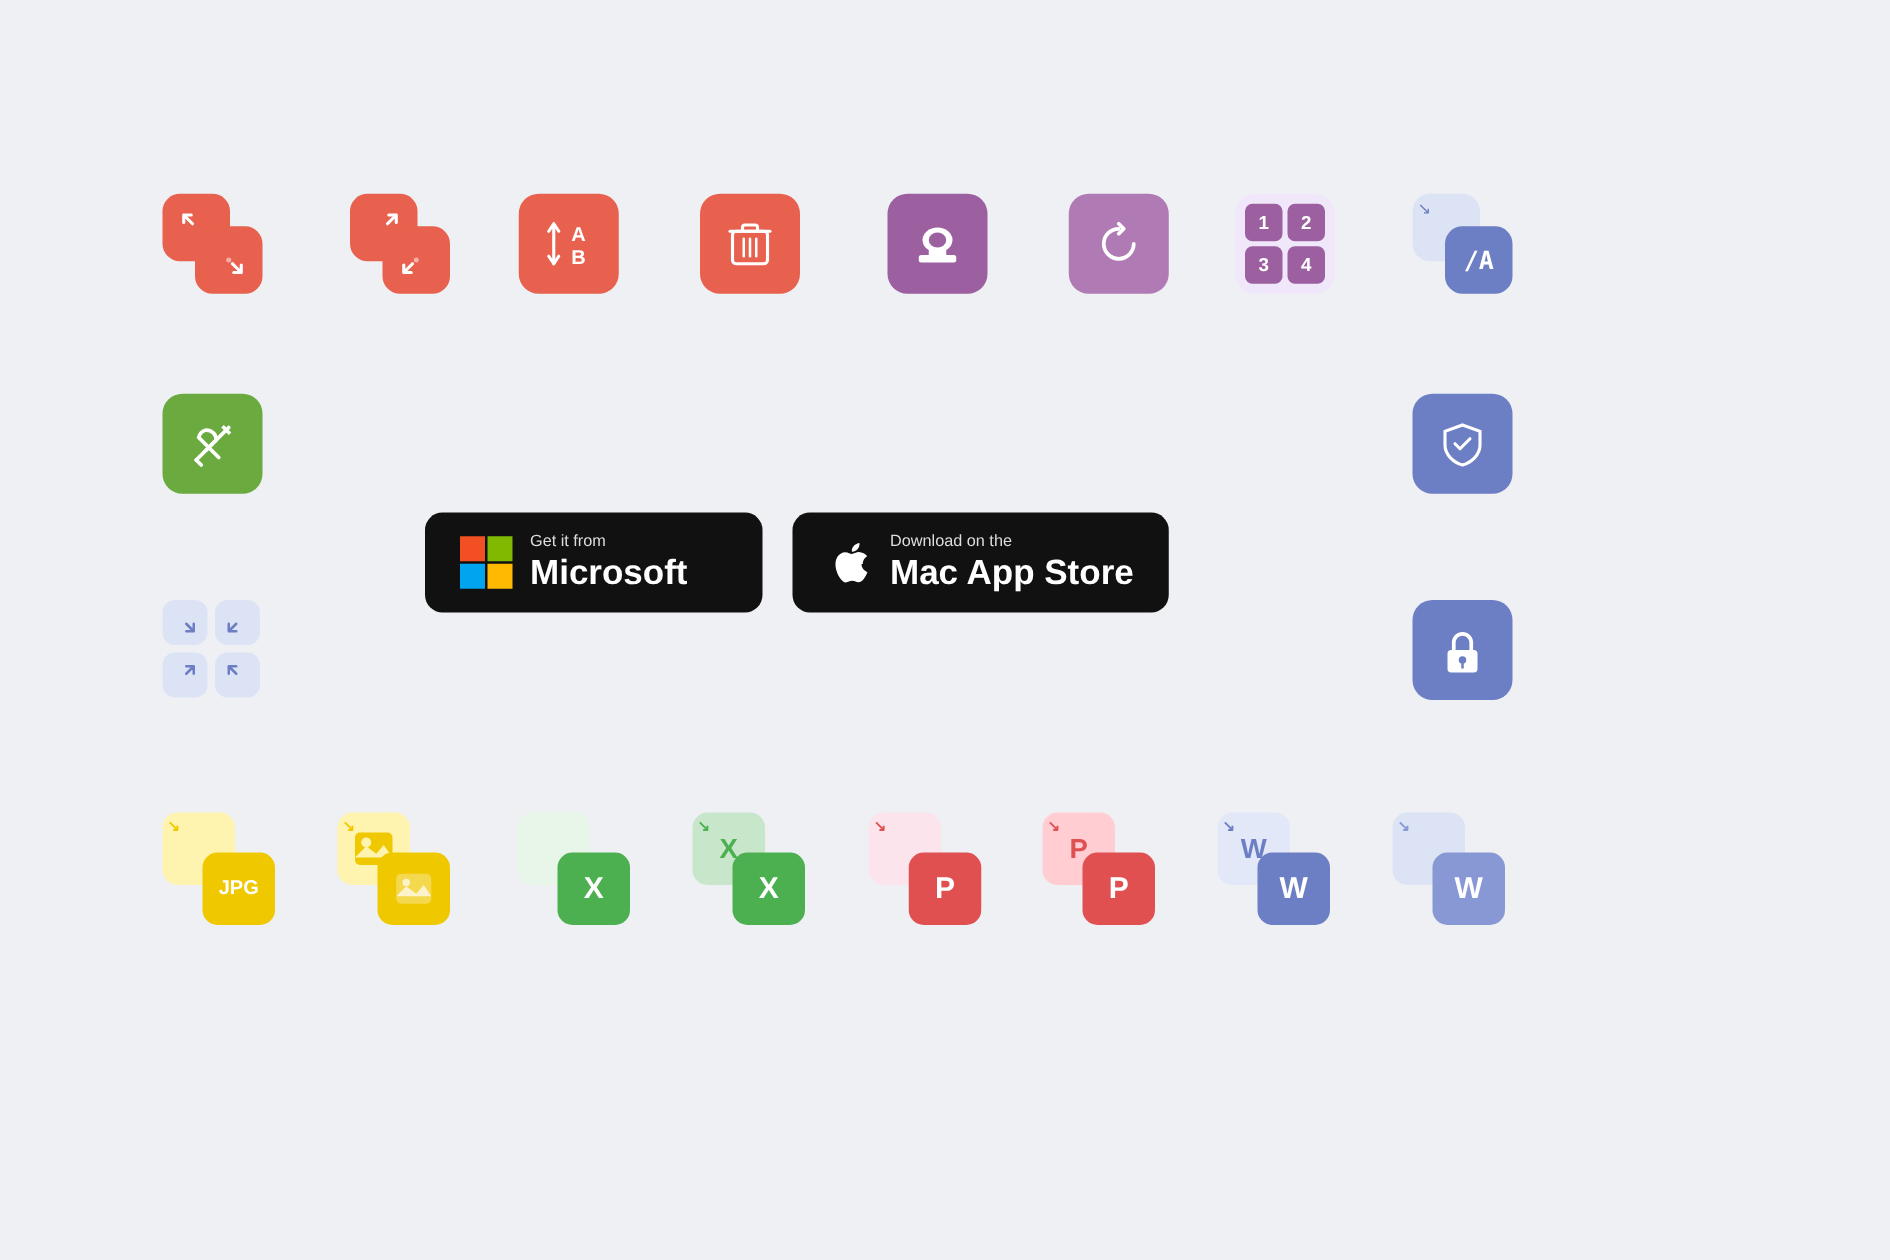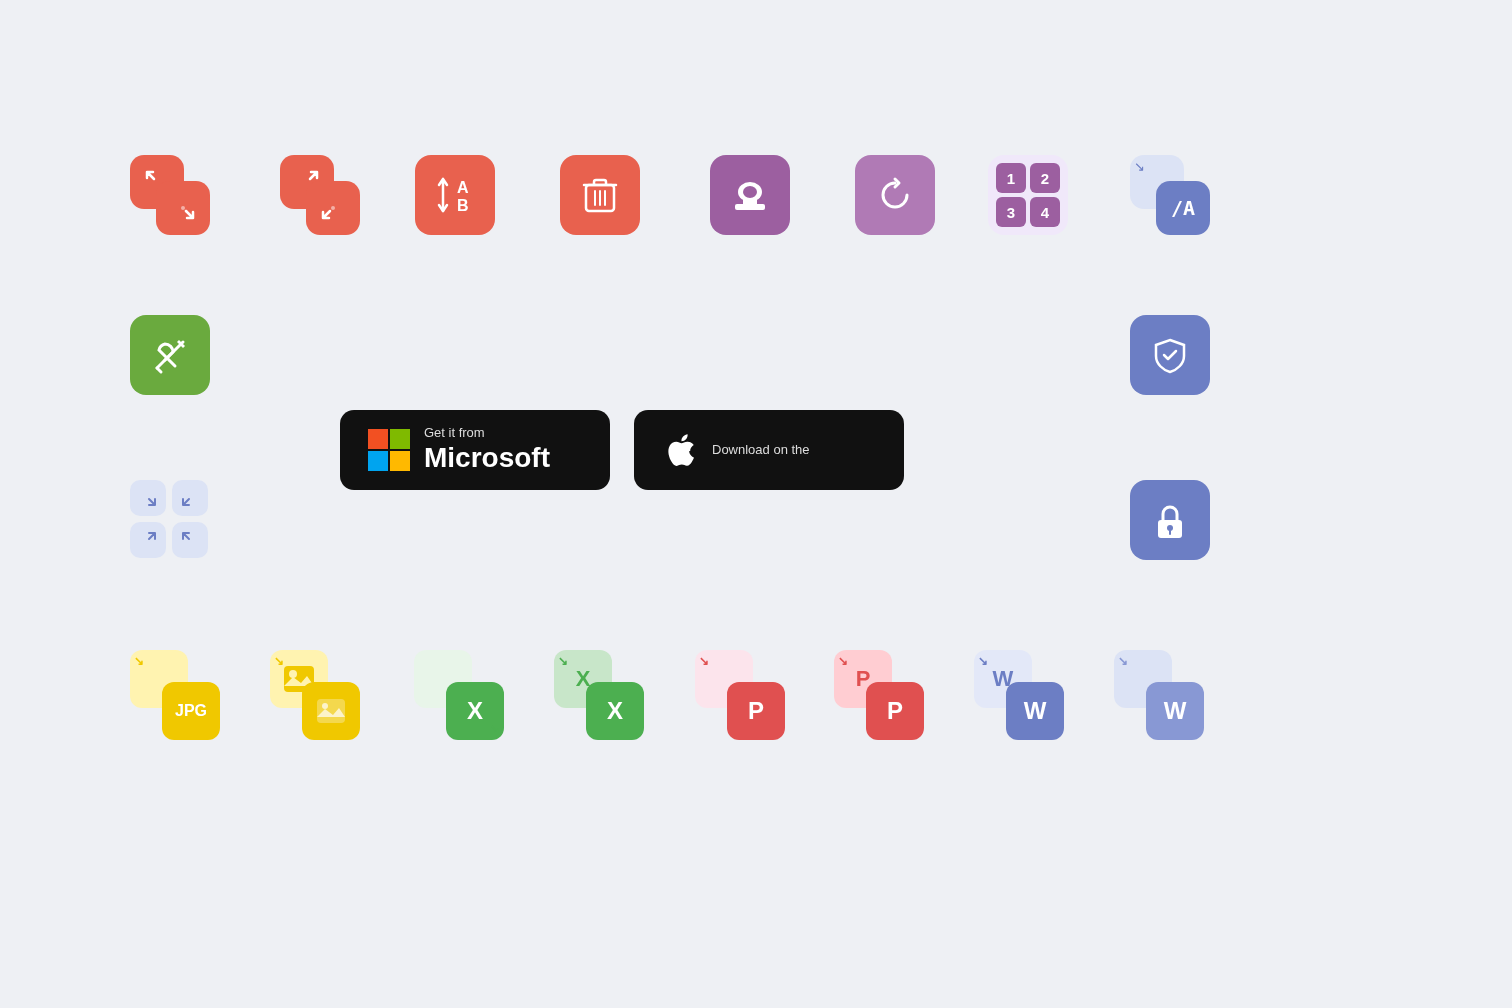--- a/index.html
+++ b/index.html
@@ -389,20 +389,21 @@
   </div>
 
   <div class="store-btn">
     <div class="apple-logo">
       <svg width="36" height="36" viewBox="0 0 36 36" fill="white">
         <path d="M28.2 19.1c0-4.1 3.3-6 3.5-6.2-1.9-2.8-4.9-3.1-5.9-3.2-2.5-.3-4.9 1.5-6.2 1.5-1.3 0-3.2-1.4-5.3-1.4-2.7 0-5.2 1.6-6.6 4-2.8 4.9-.7 12.2 2 16.2 1.3 1.9 2.9 4 5 3.9 2-.1 2.7-1.3 5.1-1.3 2.4 0 3.1 1.3 5.2 1.2 2.1 0 3.5-1.9 4.8-3.8 1.5-2.2 2.1-4.3 2.2-4.4-.1 0-4.8-1.8-4.8-6.5zM24 7.3c1.1-1.3 1.8-3.1 1.6-5-1.5.1-3.4 1-4.5 2.3-1 1.1-1.9 2.9-1.6 4.7 1.7.1 3.4-.9 4.5-2z"></path>
       </svg>
     </div>
     <div class="store-btn-text-wrap">
       <span class="store-btn-small">Download on the</span>
+      <span class="store-btn-large">Mac App Store</span>
     </div>
   </div>
 </div>
 
 <div class="icon-wrap" style="left:130px; top:650px;">
   <div class="file-pair">
     <div class="file-back" style="background:#fff3b0; width:58px; height:58px;"></div>
     <div class="file-front" style="background:#f0c800; color:white; width:58px; height:58px; font-size:16px;">
       JPG
     </div>

